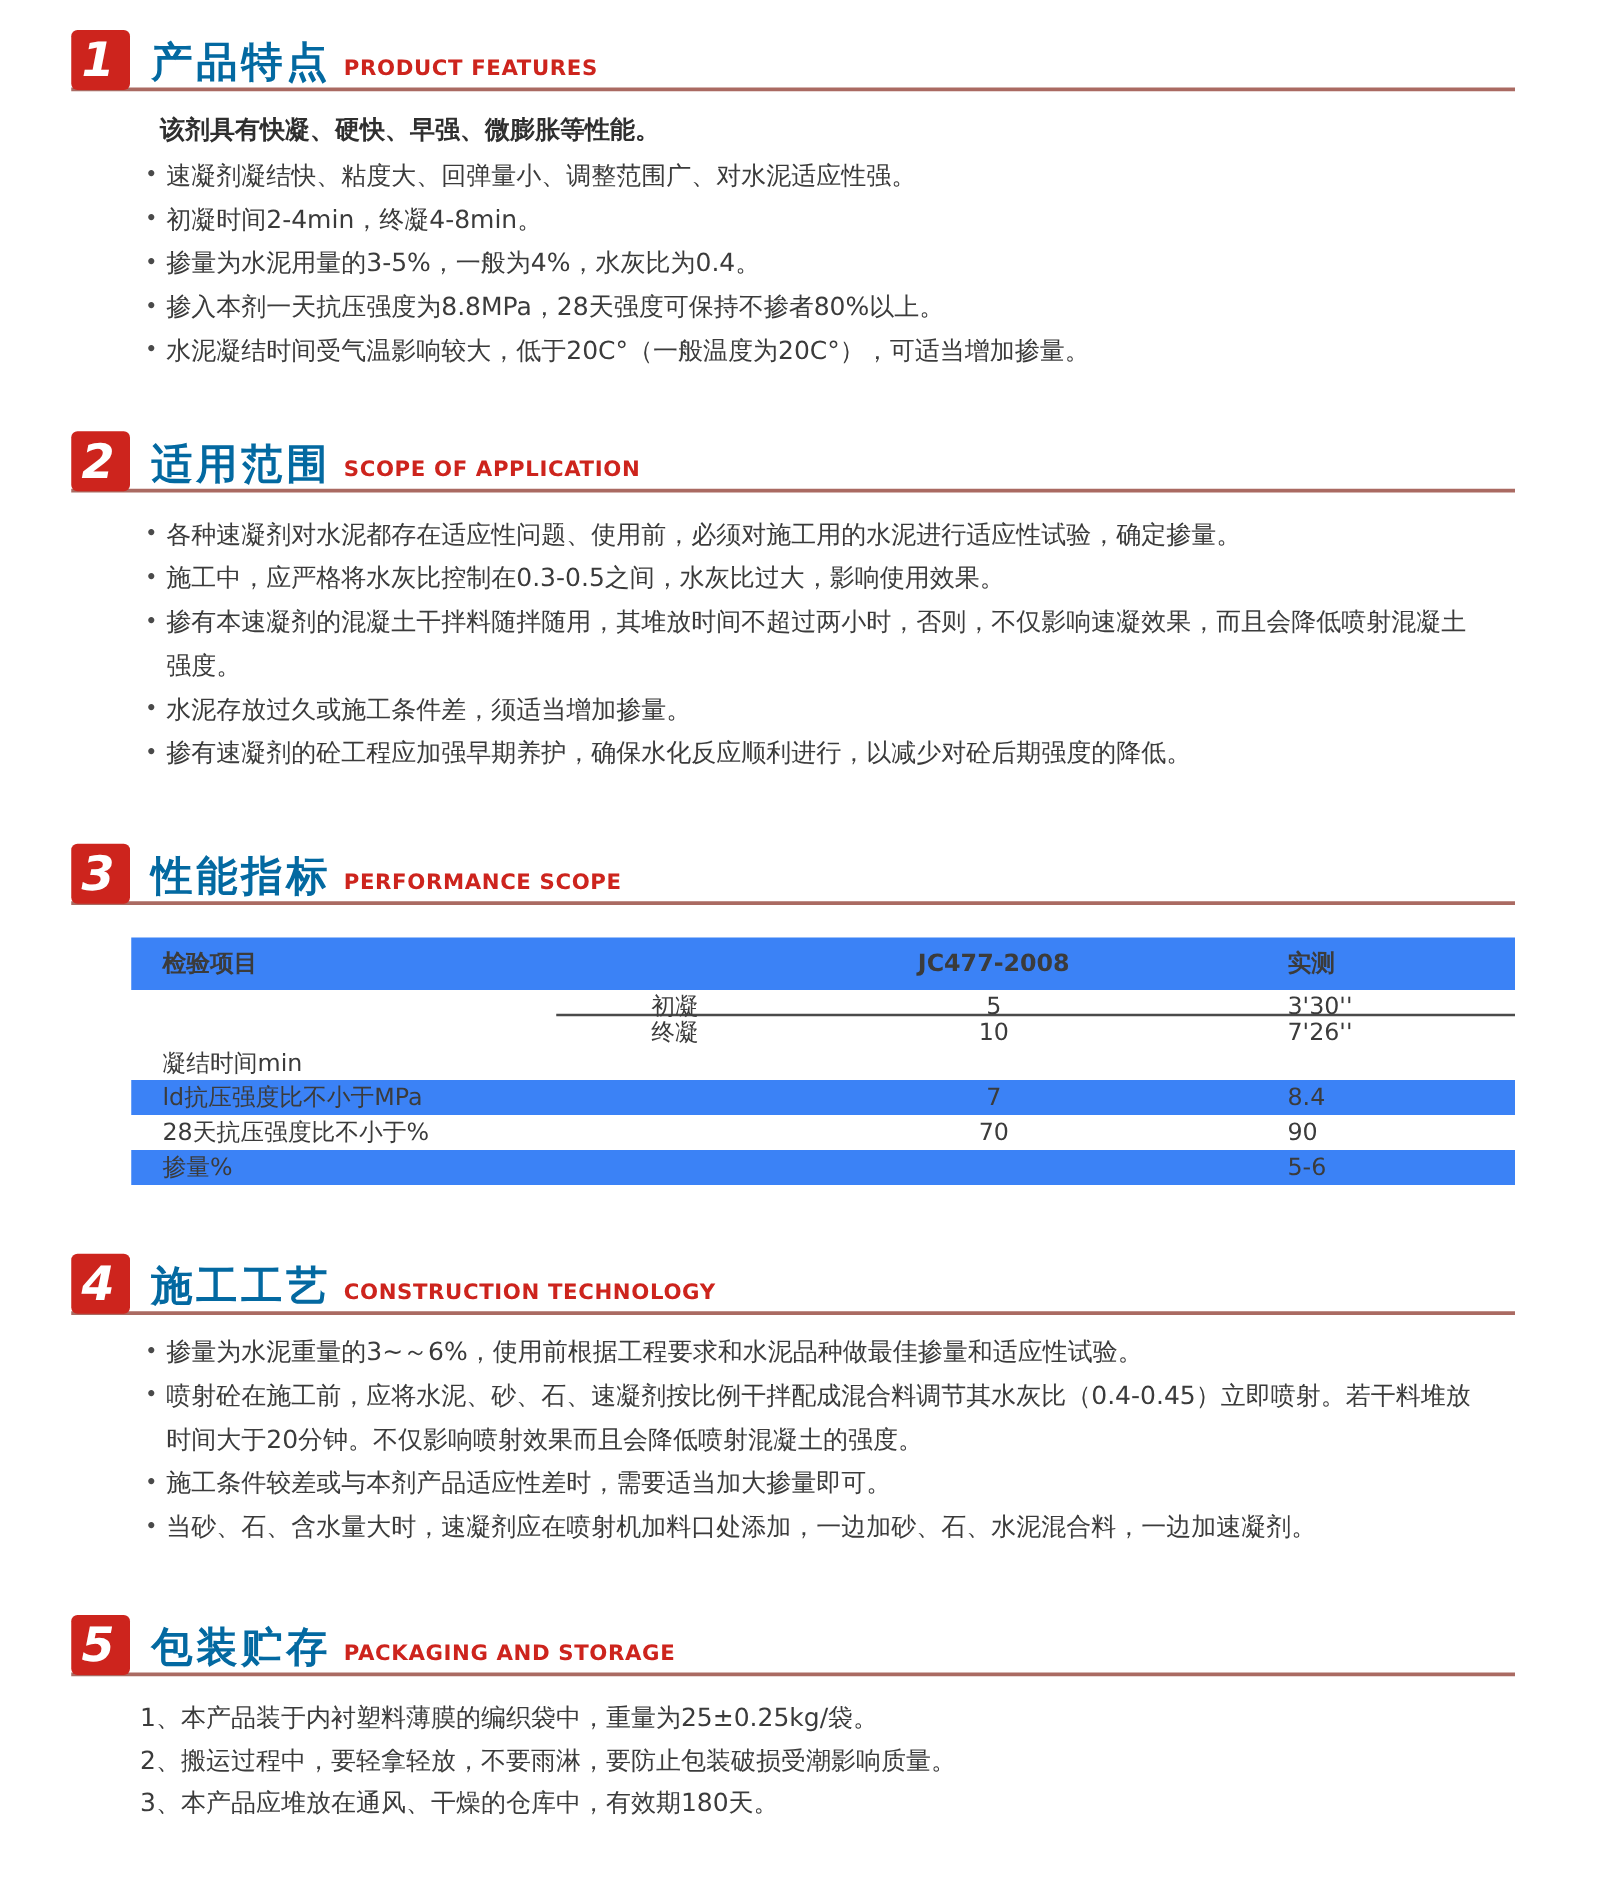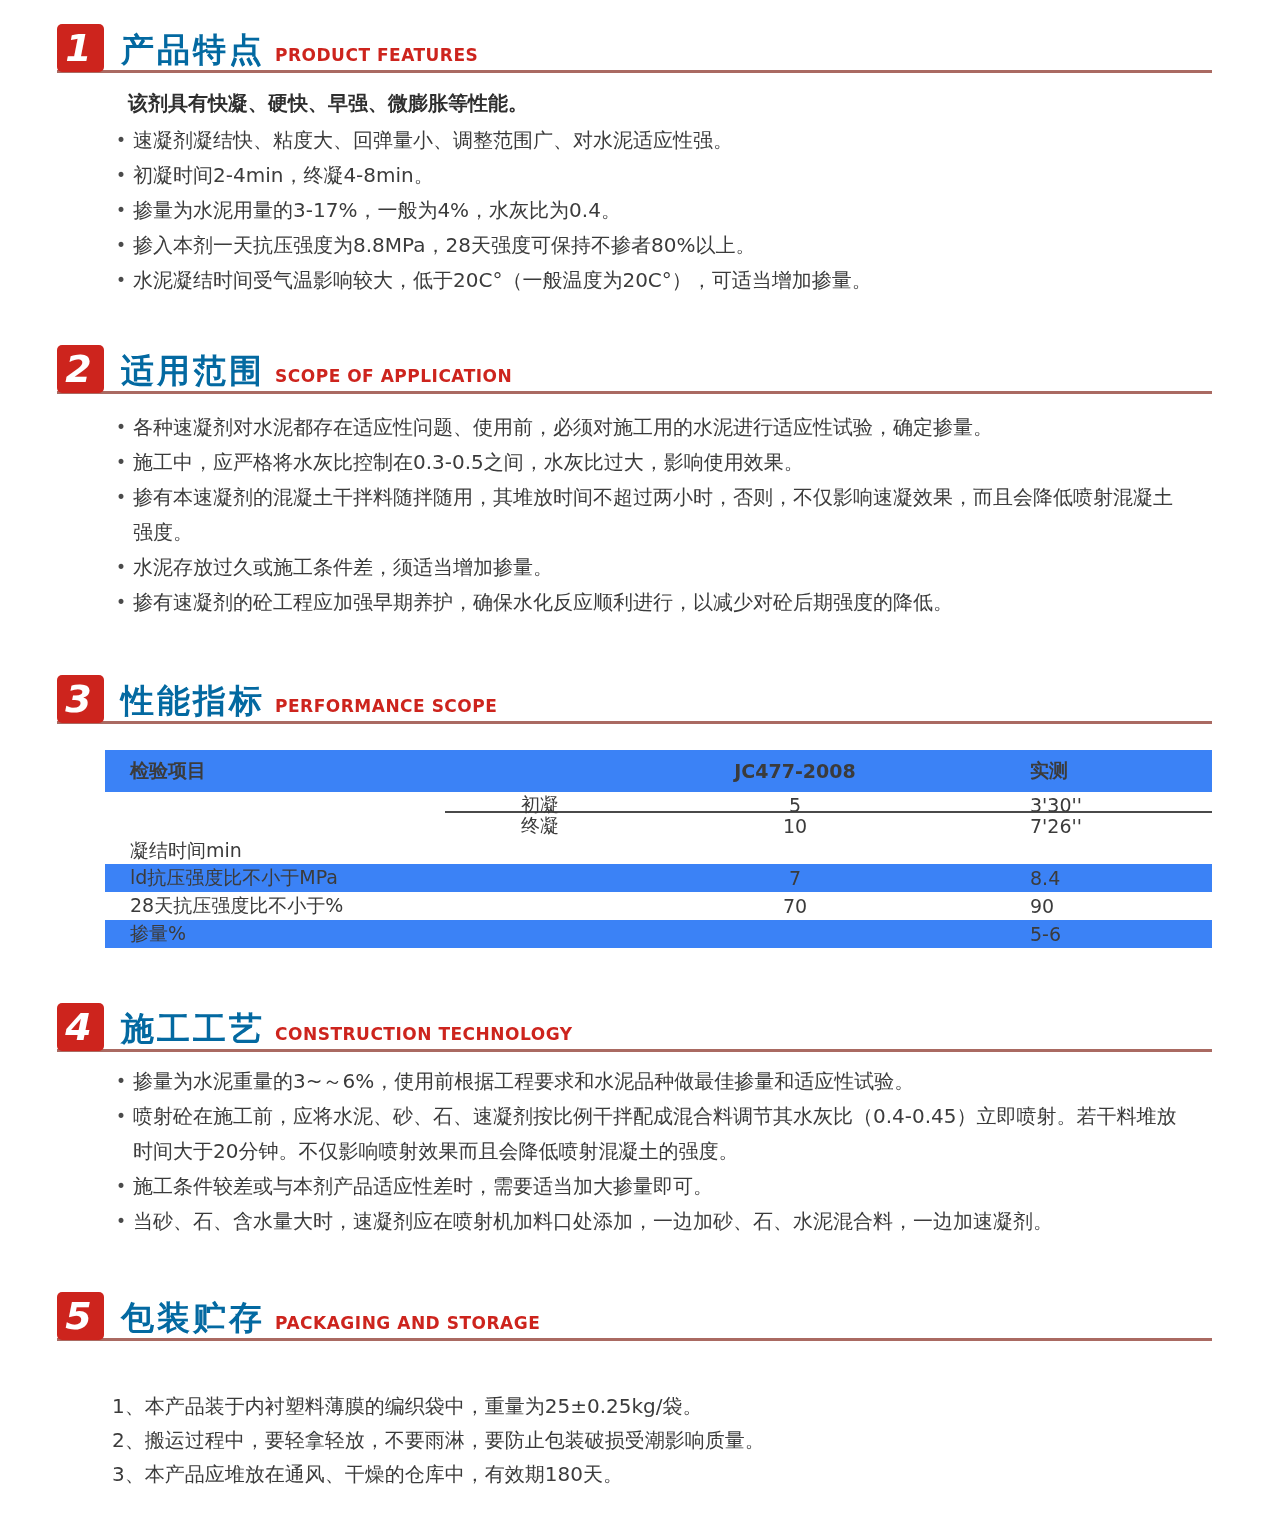--- a/index.html
+++ b/index.html
@@ -78,21 +78,21 @@
   ul.bullets li::before {
     content:'•';
     position:absolute; left:0; top:0;
     color:#4a4a4a;
     font-size:17px;
   }
 
   
   ol.numbered {
     list-style:none;
-    margin-top:48px;
+    margin-top:16px;
     padding-left:112px; padding-right:88px;
   }
   ol.numbered li {
     font-size:20px;
     line-height:34px;
     color:#3b3b3b;
   }
 
   
   .perf-table {
@@ -123,21 +123,21 @@
 <div class="section sec1">
   <div class="sec-header">
     <div class="badge">1</div>
     <div class="sec-title">产品特点</div>
     <div class="sec-sub">PRODUCT FEATURES</div>
   </div>
   <div class="intro">该剂具有快凝、硬快、早强、微膨胀等性能。</div>
   <ul class="bullets">
     <li>速凝剂凝结快、粘度大、回弹量小、调整范围广、对水泥适应性强。</li>
     <li>初凝时间2-4min，终凝4-8min。</li>
-    <li>掺量为水泥用量的3-17%，一般为4%，水灰比为0.4。</li>
+    <li>掺量为水泥用量的3-5%，一般为4%，水灰比为0.4。</li>
     <li>掺入本剂一天抗压强度为8.8MPa，28天强度可保持不掺者80%以上。</li>
     <li>水泥凝结时间受气温影响较大，低于20C°（一般温度为20C°），可适当增加掺量。</li>
   </ul>
 </div>
 
 <div class="section sec2">
   <div class="sec-header">
     <div class="badge">2</div>
     <div class="sec-title">适用范围</div>
     <div class="sec-sub">SCOPE OF APPLICATION</div>

